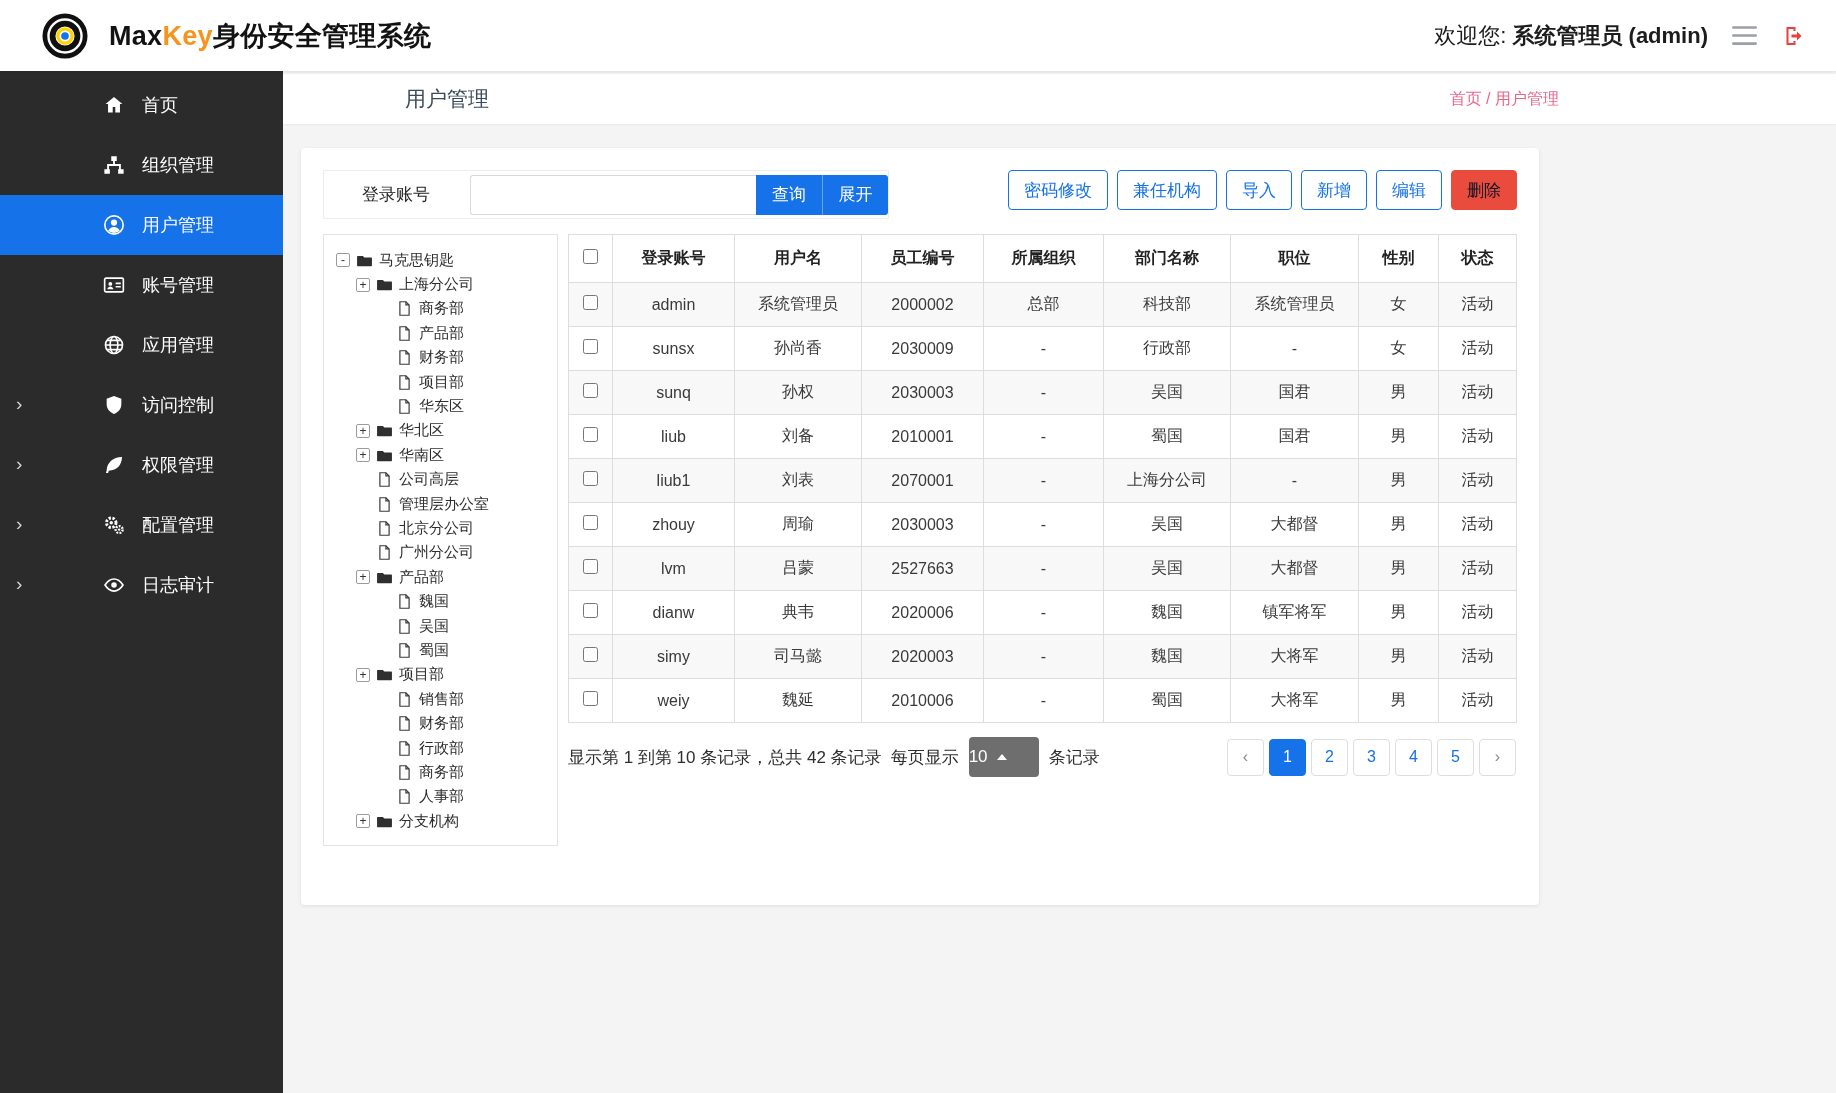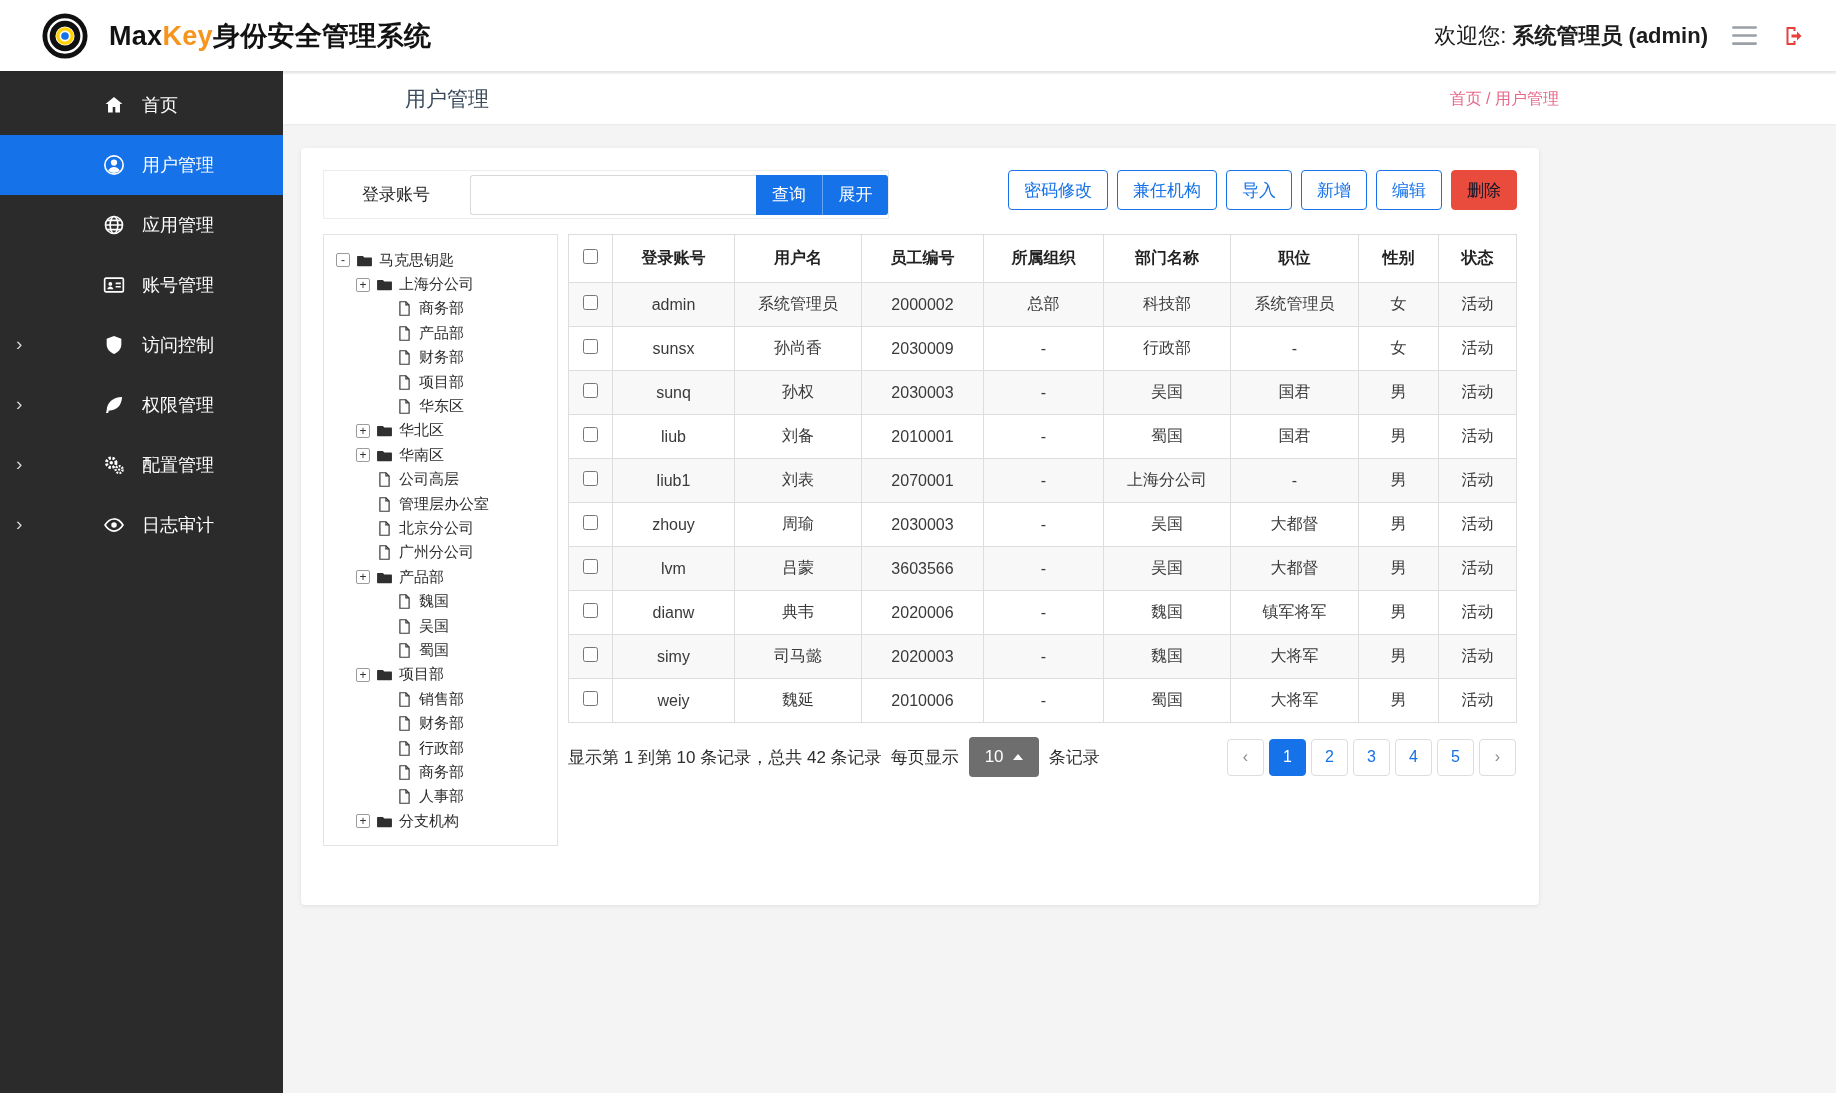--- a/index.html
+++ b/index.html
@@ -72,21 +72,21 @@
   table{border-collapse:collapse;table-layout:fixed;width:948px;font-size:16px}
   th,td{border:1px solid #ddd;text-align:center;overflow:hidden}
   th{height:48px;font-weight:700;color:#222}
   td{height:44px;color:#3a3a3a}
   tbody tr:nth-child(odd){background:#f8f8f8}
   input[type=checkbox]{width:15px;height:15px;cursor:pointer}
 
   .pagination-row{display:flex;align-items:center;margin-top:14px;font-size:17px;color:#2e2e2e;width:948px}
   .per-page{margin-left:9px}
   .page-size{height:40px;width:70px;margin:0 10px;background:#6e6e6e;border:none;border-radius:4px;color:#fff;
-    font-size:17px;display:inline-flex;align-items:center;justify-content:center;gap:9px;cursor:pointer;font-family:inherit}
+    font-size:17px;display:inline-flex;align-items:center;gap:9px;cursor:pointer;font-family:inherit}
   .caret-up{width:0;height:0;border-left:5px solid transparent;border-right:5px solid transparent;border-bottom:6px solid #fff}
   .pages{margin-left:auto;display:flex;gap:5px}
   .page-btn{min-width:37px;height:37px;border:1px solid #ddd;background:#fff;border-radius:4px;color:var(--accent);
     font-size:16px;cursor:pointer;display:flex;align-items:center;justify-content:center;font-family:inherit}
   .page-btn.nav{color:#8a8a8a}
   .page-btn.active{background:var(--accent);border-color:var(--accent);color:#fff}
 </style>
 </head>
 <body>
 
@@ -124,50 +124,58 @@
   <aside class="sidebar">
     <nav>
         <div class="nav-item">
           <span class="nav-icon">
             <svg viewBox="0 0 24 24" fill="currentColor">
               <path d="M12 3.2 2.8 11h2.7v9.3h5.1v-6h2.8v6h5.1V11h2.7z"></path>
             </svg>
           </span>
           <span class="nav-label">首页</span>
         </div>
+        <div class="nav-item">
+          <span class="nav-icon">
+            <svg viewBox="0 0 24 24" fill="currentColor">
+              <path d="M9 2.5h6v5H9zM1.5 16.5h6v5h-6zM16.5 16.5h6v5h-6zM11 7.5h2V11h6.5v5.5h-2v-3.5h-11v3.5h-2V11H11z"></path>
+            </svg>
+          </span>
+          <span class="nav-label">组织管理</span>
+        </div>
         <div class="nav-item active">
           <span class="nav-icon">
             <svg viewBox="0 0 24 24">
               <circle cx="12" cy="12" r="10" fill="none" stroke="currentColor" stroke-width="1.8"></circle>
               <circle cx="12" cy="9.3" r="3.4" fill="currentColor"></circle>
               <path d="M5.6 18.4c1.2-3.1 3.7-4.3 6.4-4.3s5.2 1.2 6.4 4.3a10 10 0 0 1-12.8 0z" fill="currentColor"></path>
             </svg>
           </span>
           <span class="nav-label">用户管理</span>
-        </div>
-        <div class="nav-item">
-          <span class="nav-icon">
-            <svg viewBox="0 0 24 24" fill="none" stroke="currentColor" stroke-width="1.8">
-              <circle cx="12" cy="12" r="9.3"></circle>
-              <ellipse cx="12" cy="12" rx="4.2" ry="9.3"></ellipse>
-              <path d="M2.7 12h18.6M4.2 7h15.6M4.2 17h15.6"></path>
-            </svg>
-          </span>
-          <span class="nav-label">应用管理</span>
         </div>
         <div class="nav-item">
           <span class="nav-icon">
             <svg viewBox="0 0 24 24">
               <rect x="1.8" y="4.5" width="20.4" height="15" rx="1.5" fill="none" stroke="currentColor" stroke-width="1.8"></rect>
               <circle cx="8" cy="10.8" r="2.1" fill="currentColor"></circle>
               <path d="M4.6 16.6c.6-2.1 2-3 3.4-3s2.8.9 3.4 3z" fill="currentColor"></path>
               <path d="M13.8 9.4h5.6v1.7h-5.6zM13.8 13h5.6v1.7h-5.6z" fill="currentColor"></path>
             </svg>
           </span>
           <span class="nav-label">账号管理</span>
+        </div>
+        <div class="nav-item">
+          <span class="nav-icon">
+            <svg viewBox="0 0 24 24" fill="none" stroke="currentColor" stroke-width="1.8">
+              <circle cx="12" cy="12" r="9.3"></circle>
+              <ellipse cx="12" cy="12" rx="4.2" ry="9.3"></ellipse>
+              <path d="M2.7 12h18.6M4.2 7h15.6M4.2 17h15.6"></path>
+            </svg>
+          </span>
+          <span class="nav-label">应用管理</span>
         </div>
         <div class="nav-item">
           <span class="chev">›</span>
           <span class="nav-icon">
             <svg viewBox="0 0 24 24" fill="currentColor">
               <path d="M12 2.2 20 5.3v5.9c0 5-3.2 8.6-8 10.6-4.8-2-8-5.6-8-10.6V5.3z"></path>
             </svg>
           </span>
           <span class="nav-label">访问控制</span>
         </div>
@@ -562,21 +570,21 @@
                   <td>-</td>
                   <td>吴国</td>
                   <td>大都督</td>
                   <td>男</td>
                   <td>活动</td>
                 </tr>
                 <tr>
                   <td class="cb"><input type="checkbox" style=""></td>
                   <td>lvm</td>
                   <td>吕蒙</td>
-                  <td>3603566</td>
+                  <td>2527663</td>
                   <td>-</td>
                   <td>吴国</td>
                   <td>大都督</td>
                   <td>男</td>
                   <td>活动</td>
                 </tr>
                 <tr>
                   <td class="cb"><input type="checkbox" style=""></td>
                   <td>dianw</td>
                   <td>典韦</td>

